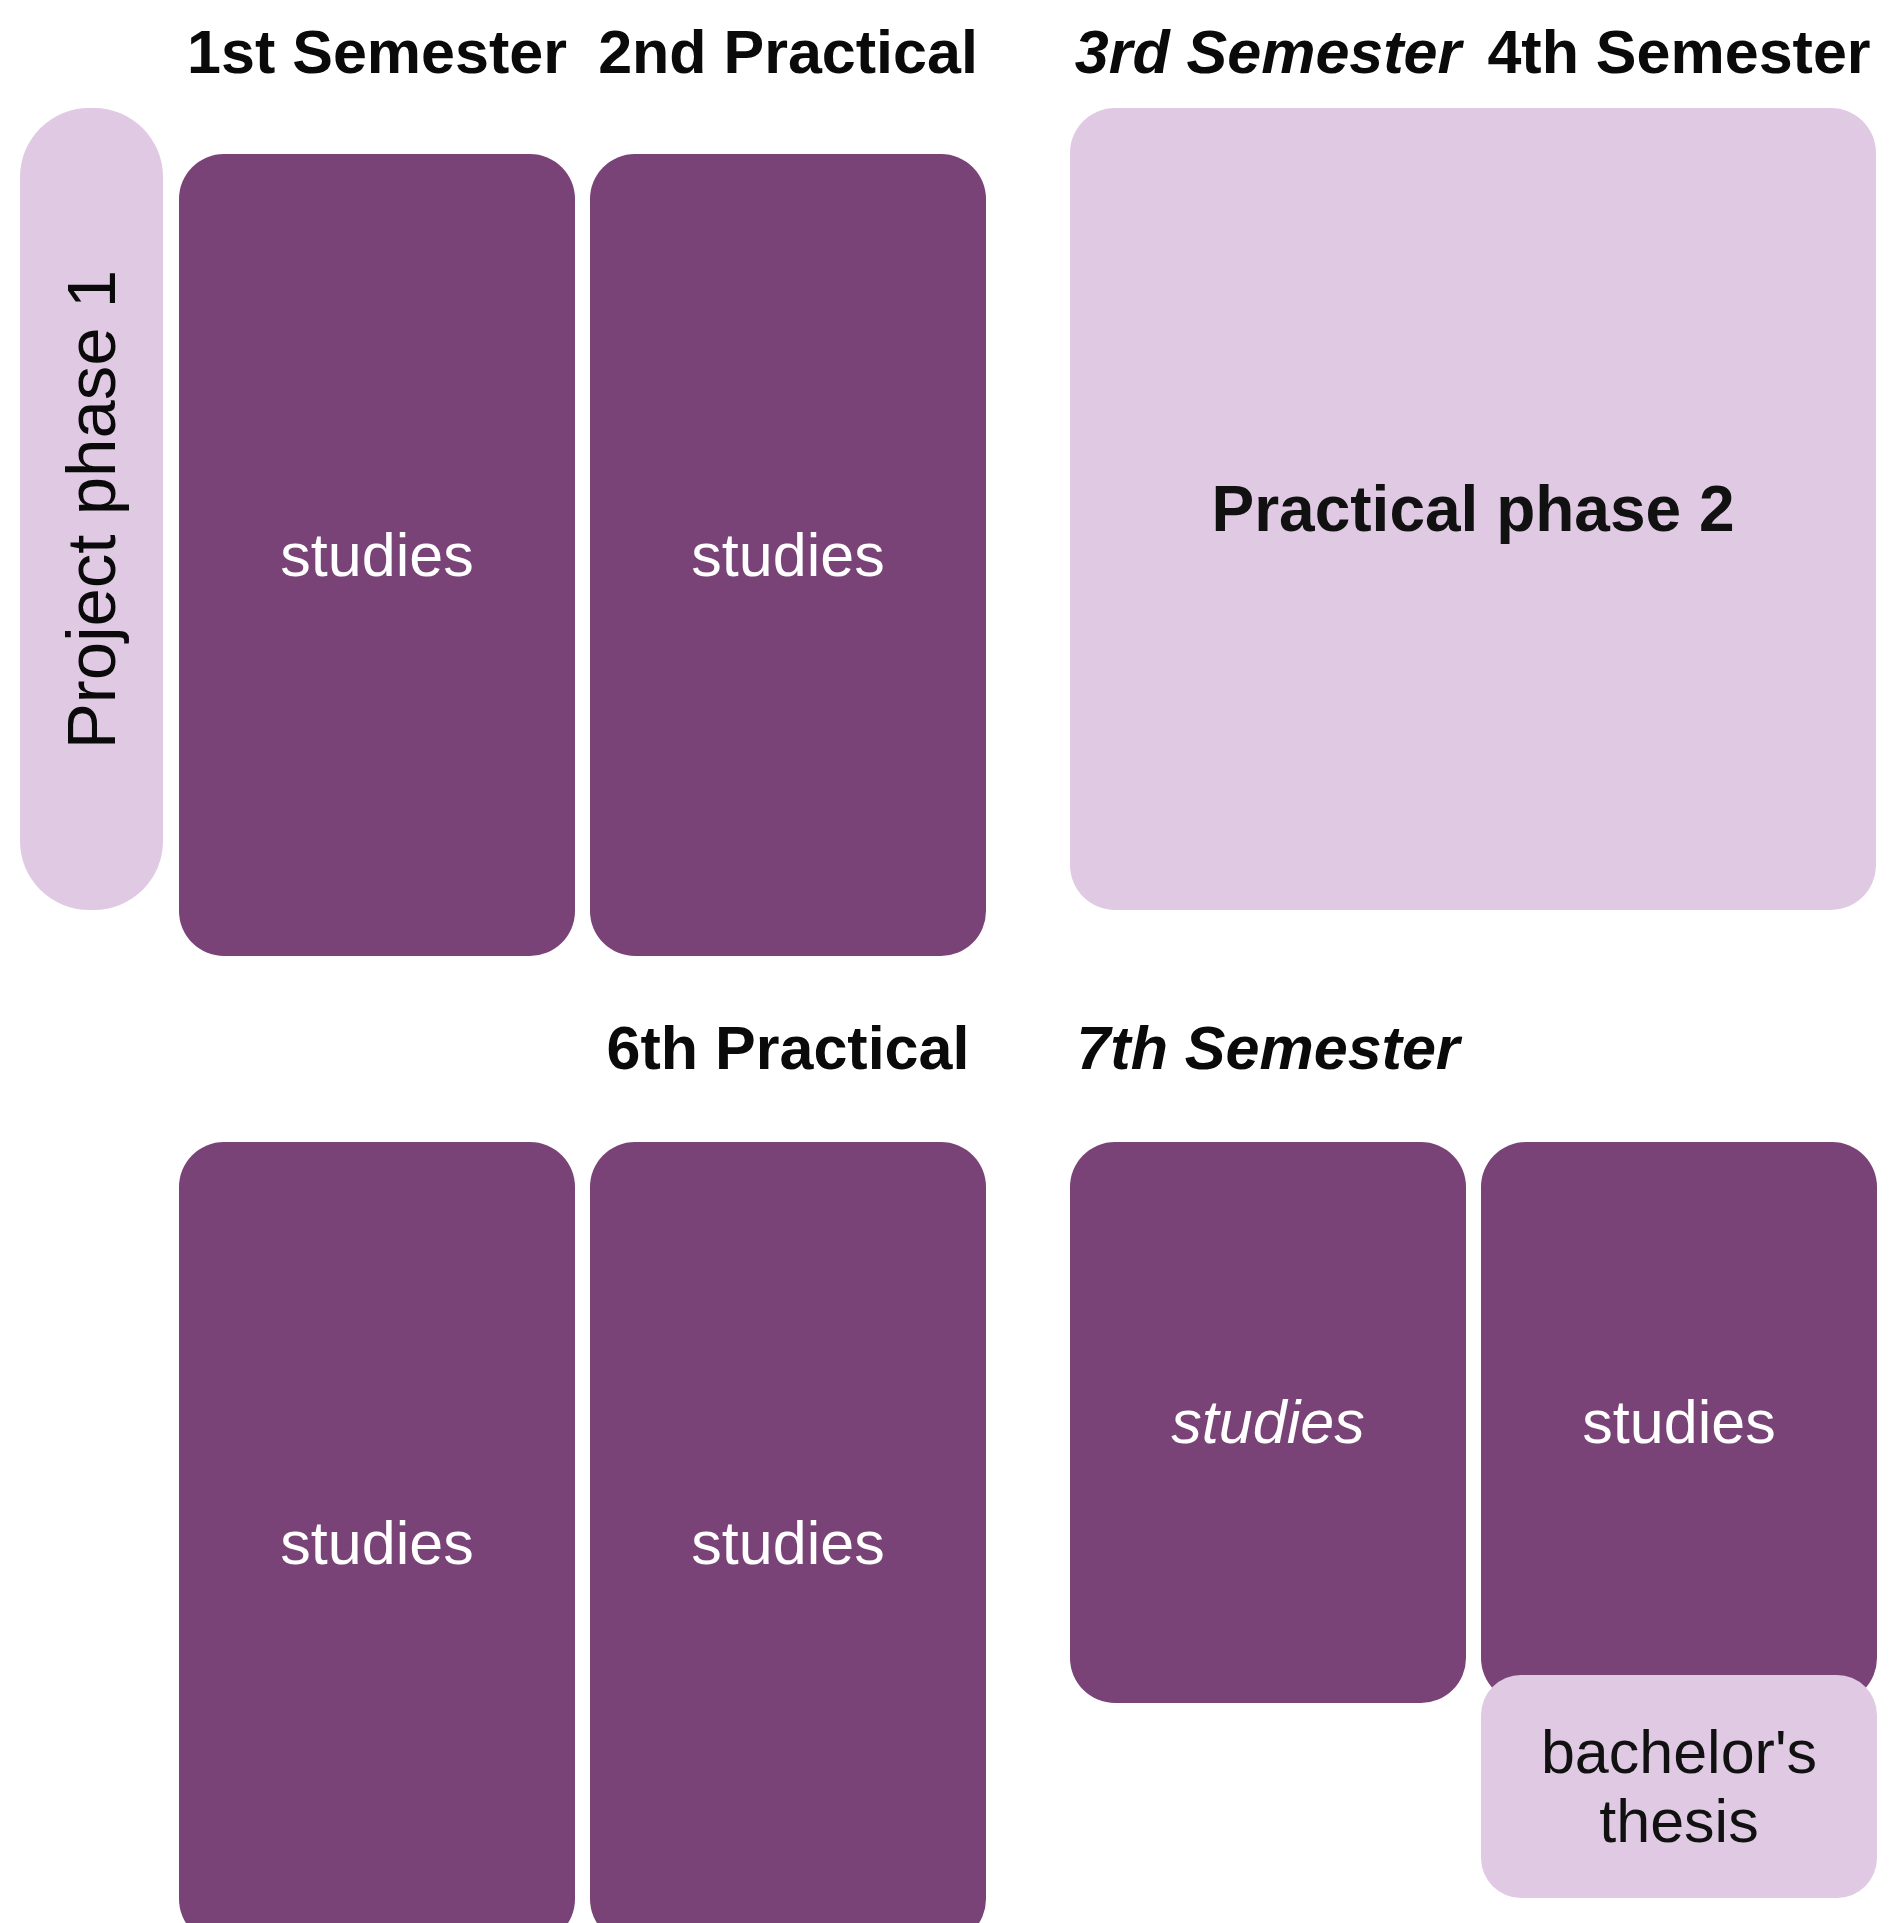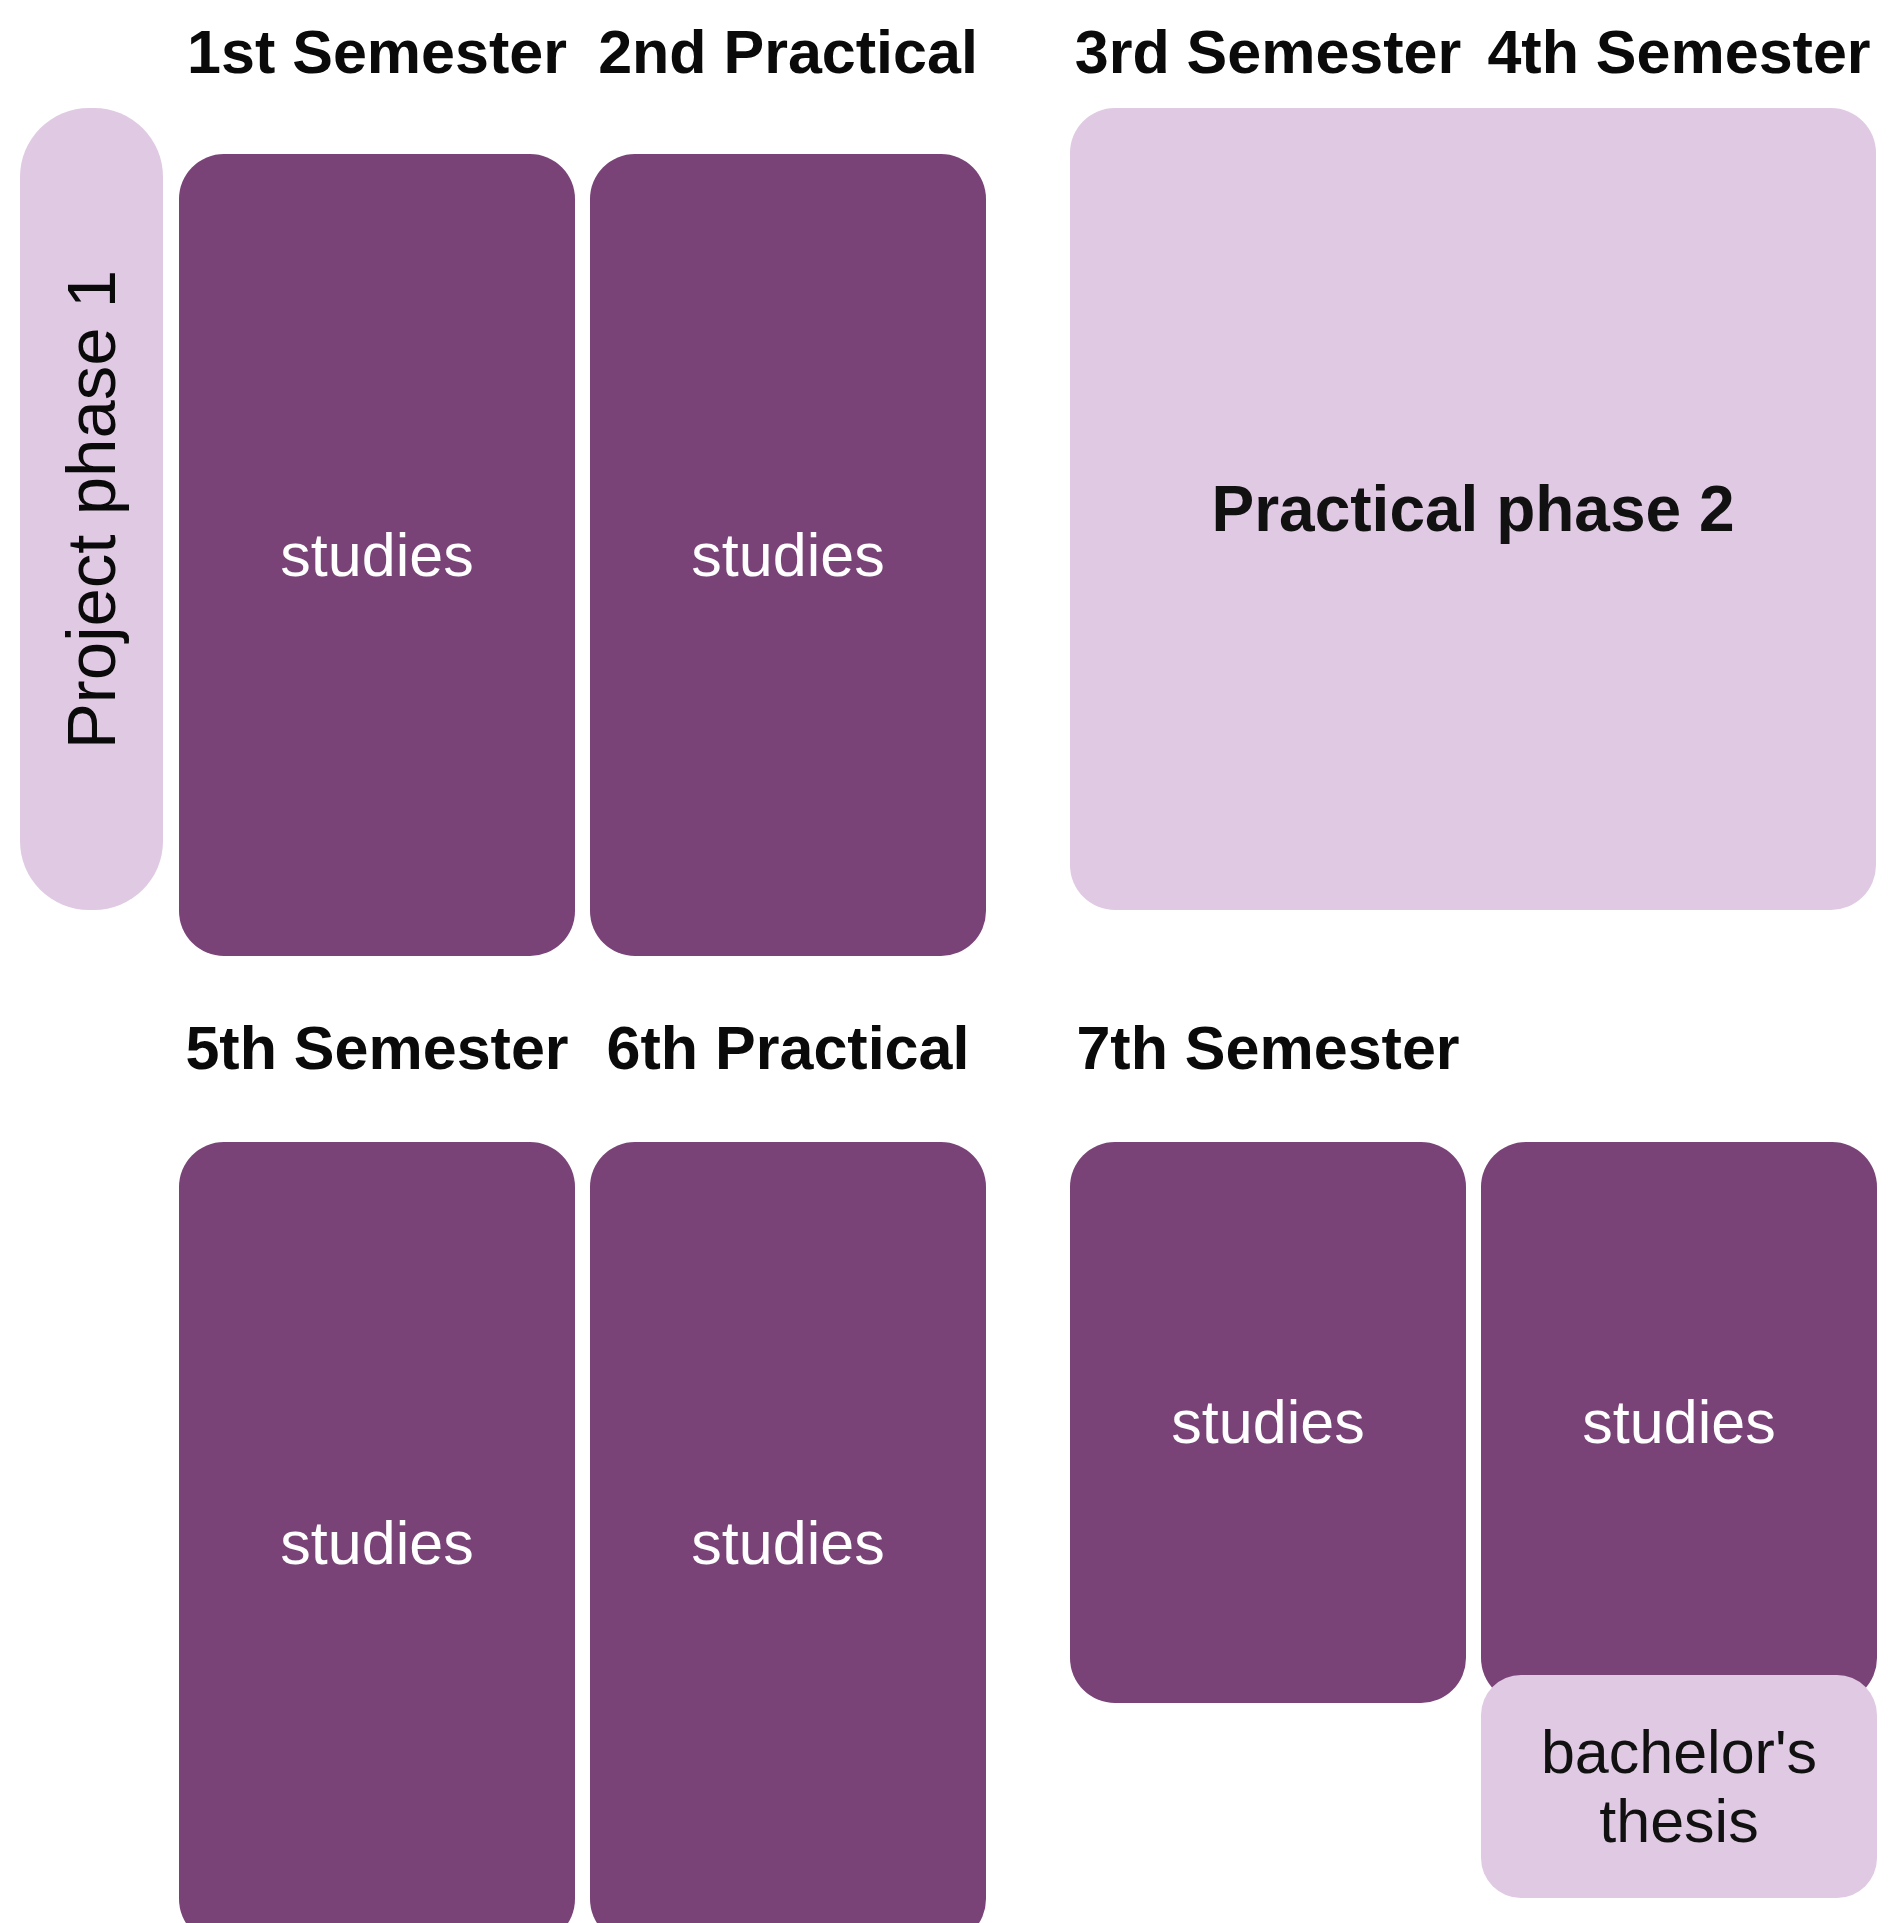--- a/index.html
+++ b/index.html
@@ -4,21 +4,21 @@
 <style>
   html,body{margin:0;padding:0;background:#ffffff;}
   .canvas{
     position:relative;
     width:1894px;height:1923px;
     background:#ffffff;
     font-family:"Liberation Sans", sans-serif;
     overflow:hidden;
   }
   
-  .c1{left:179px;} .c2{left:590px;} .c3{left:1070px;} .c4{left:1481px;}
+  .c1{left:179px;} .c2{left:590px;} .c3{left:1070px;font-style:italic;} .c4{left:1481px;}
 
   
   .hdr{
     position:absolute;width:396px;text-align:center;
     font-size:61px;font-weight:600;color:#0a0a0a;line-height:1.1;
     white-space:nowrap;
   }
   .hdr.r1{top:19px;}
   .hdr.r2{top:1015px;}
 
@@ -71,21 +71,20 @@
   </div>
 
   <div class="box dark r1box c2">
     <span class="studies-label">studies</span>
   </div>
 
   <div class="box light practical">
     <span class="practical-label">Practical phase 2</span>
   </div>
 
-  <div class="hdr r2 c1">5th Semester</div>
   <div class="hdr r2 c2">6th Practical</div>
   <div class="hdr r2 c3">7th Semester</div>
 
   <div class="box dark r2tall c1">
     <span class="studies-label">studies</span>
   </div>
 
   <div class="box dark r2tall c2">
     <span class="studies-label">studies</span>
   </div>

